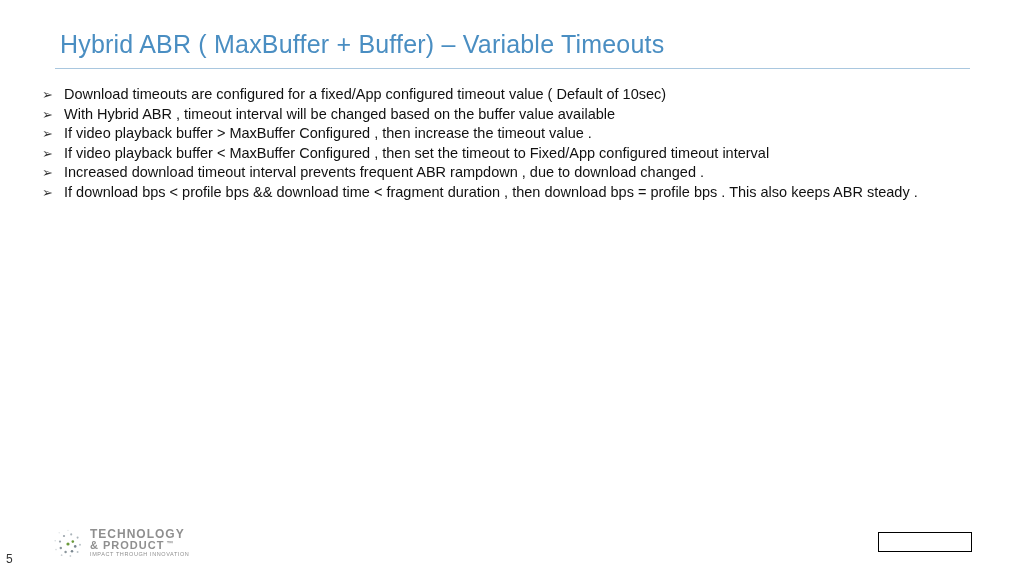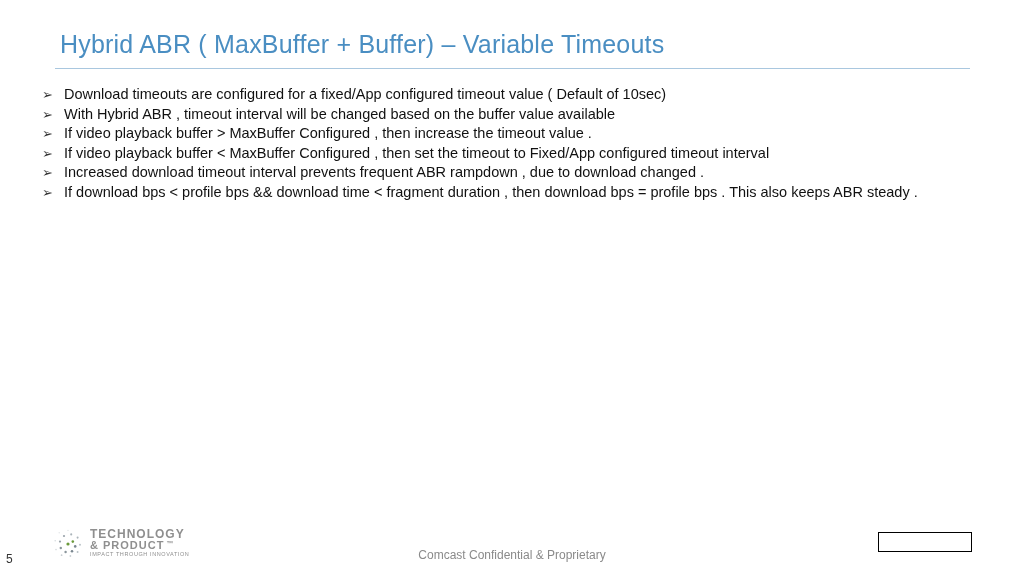--- a/index.html
+++ b/index.html
@@ -192,20 +192,19 @@
       </svg>
       <div class="logo-text">
         <div class="logo-line1">TECHNOLOGY</div>
         <div class="logo-line2">
           <span>&amp; PRODUCT</span><span class="tm">™</span>
         </div>
         <div class="logo-tag">IMPACT THROUGH INNOVATION</div>
       </div>
     </div>
 
-    <div class="conf-text">Comcast Confidential &amp; Proprietary</div>
 
     <div class="page-num">5</div>
 
     <div class="footer-box"></div>
   </div>
 
 </div>
 
 </body></html>

